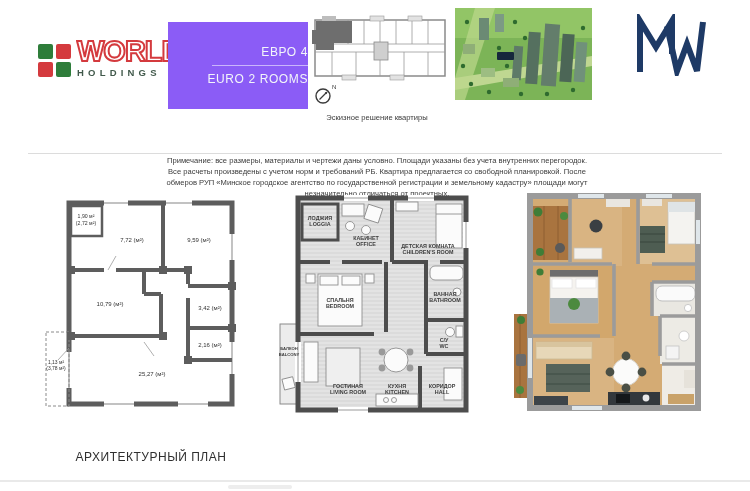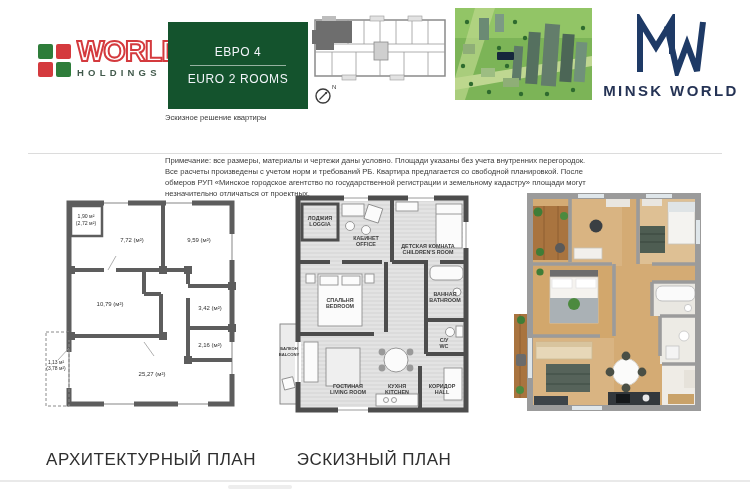--- a/index.html
+++ b/index.html
@@ -10,48 +10,48 @@
   .dana-logo { position:absolute; left:38px; top:38px; width:132px; height:52px; display:flex; }
   .dana-squares { display:grid; grid-template-columns:15px 15px; grid-template-rows:15px 15px; gap:3px; margin-top:6px; }
   .dana-squares i { display:block; border-radius:2px; }
   .sq-green { background:#2e7d3a; }
   .sq-red { background:#d43a3e; }
   .dana-wordmark { margin-left:6px; display:flex; flex-direction:column; }
   .dana-name { font-size:29px; font-weight:800; line-height:27px; letter-spacing:-1px;
                color:#fff; -webkit-text-stroke:2px #d43a3e; transform:scaleY(1.02); }
   .dana-sub { font-size:9.5px; font-weight:700; letter-spacing:4.2px; color:#41594b; margin-top:2px; }
 
-  .unit-box { position:absolute; left:168px; top:22px; width:140px; height:87px; background:#14532d;
-              display:flex; flex-direction:column; align-items:center; justify-content:center; gap:6px; }
+  .unit-box { position:absolute; left:168px; top:22px; width:140px; height:87px; background:#8b5cf6;
+              display:flex; flex-direction:column; align-items:flex-end; justify-content:center; gap:6px; }
   .unit-box .l1, .unit-box .l2 { color:#f2f5fa; font-size:12px; letter-spacing:.6px; }
   .unit-divider { width:96px; height:1px; background:rgba(255,255,255,.55); }
 
   .floor-overview { position:absolute; left:312px; top:12px; width:136px; height:72px; }
   .compass { position:absolute; left:314px; top:84px; width:26px; height:24px; }
   .compass .n-label { position:absolute; left:18px; top:0px; font-size:6px; color:#333; }
 
   .aerial { position:absolute; left:455px; top:8px; width:137px; height:92px; overflow:hidden; }
 
   .minsk-logo { position:absolute; left:598px; top:14px; width:146px; height:88px; text-align:center; }
   .minsk-text { font-size:15px; font-weight:700; letter-spacing:2.4px; color:#253355; margin-top:2px; white-space:nowrap; }
 
   
-  .disclaimer { position:absolute; left:165px; top:112px; width:424px; color:#3a3a3a; }
+  .disclaimer { position:absolute; left:165px; top:112px; width:424px; color:#3a3a3a;text-align:center; }
   .disclaimer .d-title { font-size:7.6px; line-height:1.45; }
   .disclaimer .d-body { font-size:7.6px; line-height:1.45;margin-top:32px; }
 
   .divider { position:absolute; left:28px; top:153px; width:694px; height:1px; background:#dcdcdc; }
 
   
   .plan { position:absolute; }
   .plan-arch { left:42px; top:192px; width:218px; height:228px; }
   .plan-sketch { left:278px; top:192px; width:192px; height:228px; }
   .plan-viz { left:512px; top:186px; width:198px; height:236px; }
 
-  .caption { position:absolute; top:450px; font-size:17px; letter-spacing:.5px; color:#2f2f2f; text-align:center; }
+  .caption { position:absolute; top:450px; font-size:12px; letter-spacing:.5px; color:#2f2f2f; text-align:center; }
   .cap-arch { left:45px; width:212px; }
   .cap-sketch { left:278px; width:192px; }
   .cap-viz { left:512px; width:198px; }
 
   .footer-line { position:absolute; left:0; top:480px; width:750px; height:2px; background:#e9e9e9; }
   .watermark { position:absolute; left:228px; top:485px; width:64px; height:4px; background:#ededed; border-radius:2px; }
 
   svg text { font-family:"Liberation Sans", sans-serif; }
 </style>
 </head>
@@ -149,21 +149,20 @@
       </g>
       <rect x="42" y="44" width="17" height="8" rx="1" fill="#16283c"></rect>
     </svg>
   </div>
 
   <div class="minsk-logo">
     <svg width="76" height="62" viewBox="0 0 76 62">
       <path d="M7,58 L7,7 L23,33 L39,7 L39,40" fill="none" stroke="#1e3a66" stroke-width="6" stroke-linejoin="miter"></path>
       <path d="M34,12 L44,57 L54,30 L64,57 L70,8" fill="none" stroke="#1e3a66" stroke-width="6" stroke-linejoin="miter"></path>
     </svg>
-    <div class="minsk-text">MINSK WORLD</div>
   </div>
 
   <div class="disclaimer">
     <div class="d-title">Эскизное решение квартиры</div>
     <div class="d-body">Примечание: все размеры, материалы и чертежи даны условно. Площади указаны без учета внутренних перегородок. Все расчеты произведены с учетом норм и требований РБ. Квартира предлагается со свободной планировкой. После обмеров РУП «Минское городское агентство по государственной регистрации и земельному кадастру» площади могут незначительно отличаться от проектных.</div>
   </div>
 
   <div class="divider"></div>
 
   <div class="plan plan-arch">
@@ -463,18 +462,17 @@
         <line x1="66" y1="10" x2="92" y2="10"></line>
         <line x1="134" y1="10" x2="160" y2="10"></line>
         <line x1="186" y1="34" x2="186" y2="58"></line>
         <line x1="60" y1="222" x2="90" y2="222"></line>
         <line x1="18" y1="152" x2="18" y2="192"></line>
       </g>
     </svg>
   </div>
 
   <div class="caption cap-arch">АРХИТЕКТУРНЫЙ ПЛАН</div>
-  <div class="caption cap-sketch">ЭСКИЗНЫЙ ПЛАН</div>
 
   <div class="footer-line"></div>
   <div class="watermark"></div>
 
 </div>
 
 </body></html>

